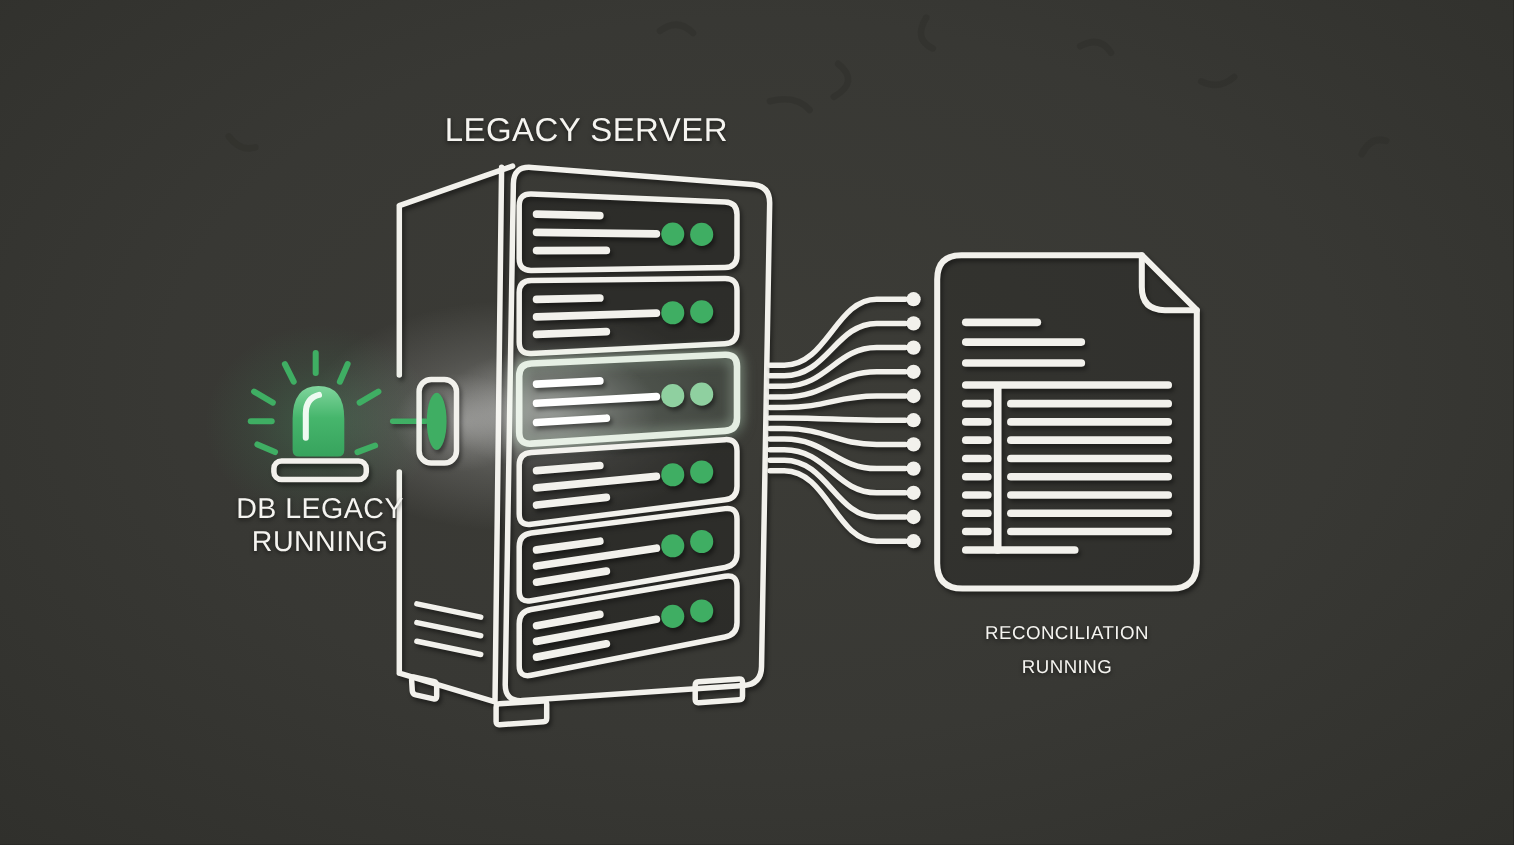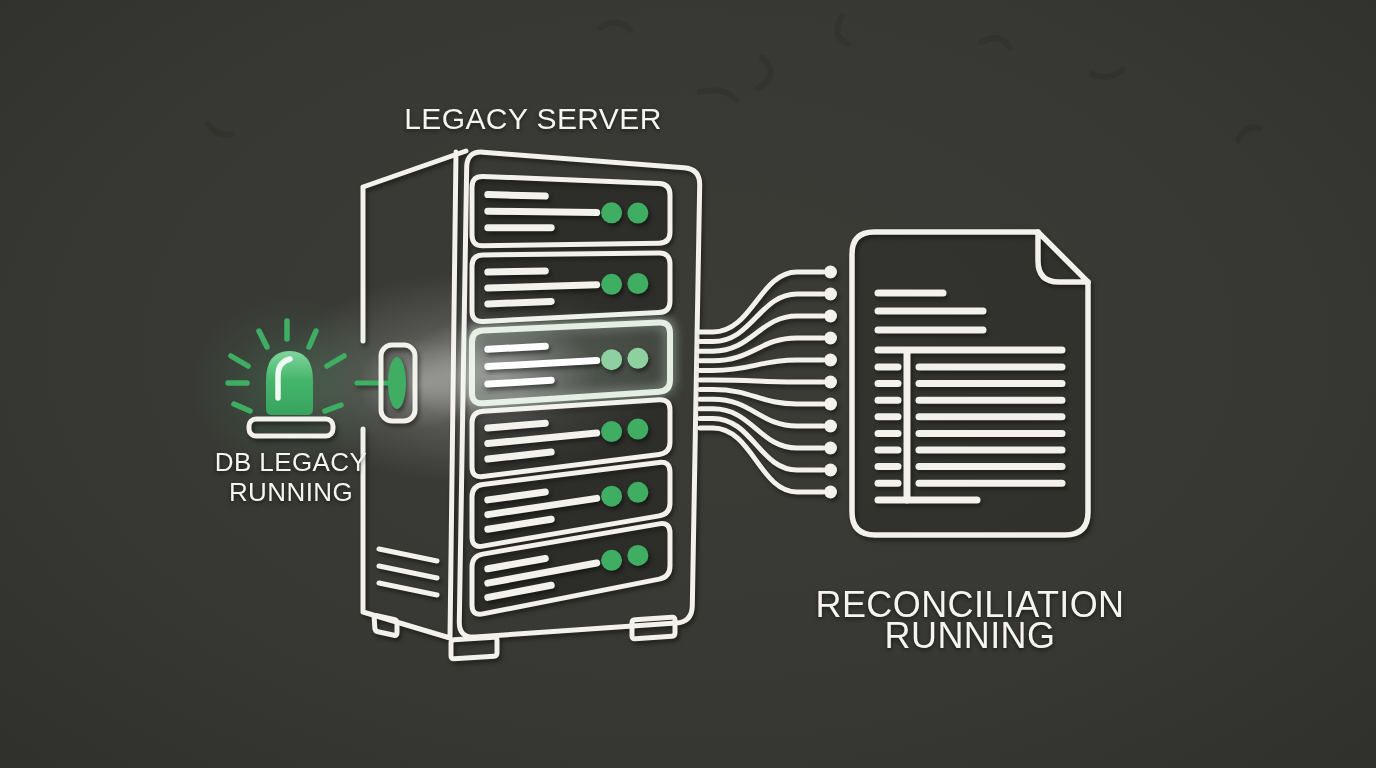--- a/index.html
+++ b/index.html
@@ -17,21 +17,21 @@
     color:#f5f4f0;
     font-weight:400;
     text-align:center;
     letter-spacing:0.4px;
     text-shadow:0 2px 4px rgba(0,0,0,0.55);
     white-space:nowrap;
   }
   .label .lline{display:block;}
   .title-label{left:333px;top:102px;width:400px;font-size:30px;}
   .status-label{left:141px;top:447px;width:300px;font-size:26px;line-height:30px;}
-  .report-label{left:795px;top:589px;width:350px;font-size:36px;line-height:31px;}
+  .report-label{left:795px;top:560px;width:350px;font-size:17px;line-height:31px;}
 </style>
 </head>
 <body>
 
 <div class="stage">
 
   <svg id="art" width="1376" height="768" viewBox="0 0 1376 768">
     <defs>
       <radialGradient id="gw" cx="50%" cy="50%" r="50%">
         <stop offset="0%" stop-color="#ffffff" stop-opacity="0.9"></stop>

